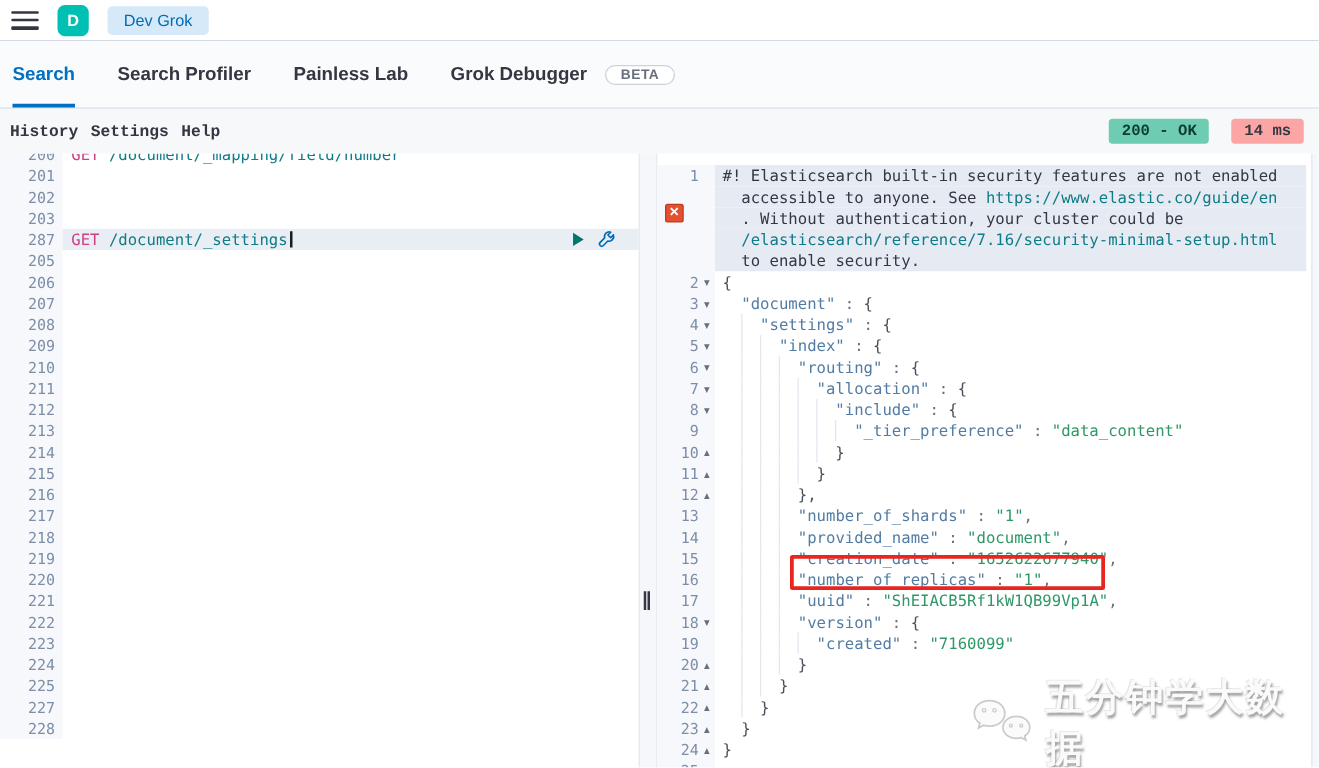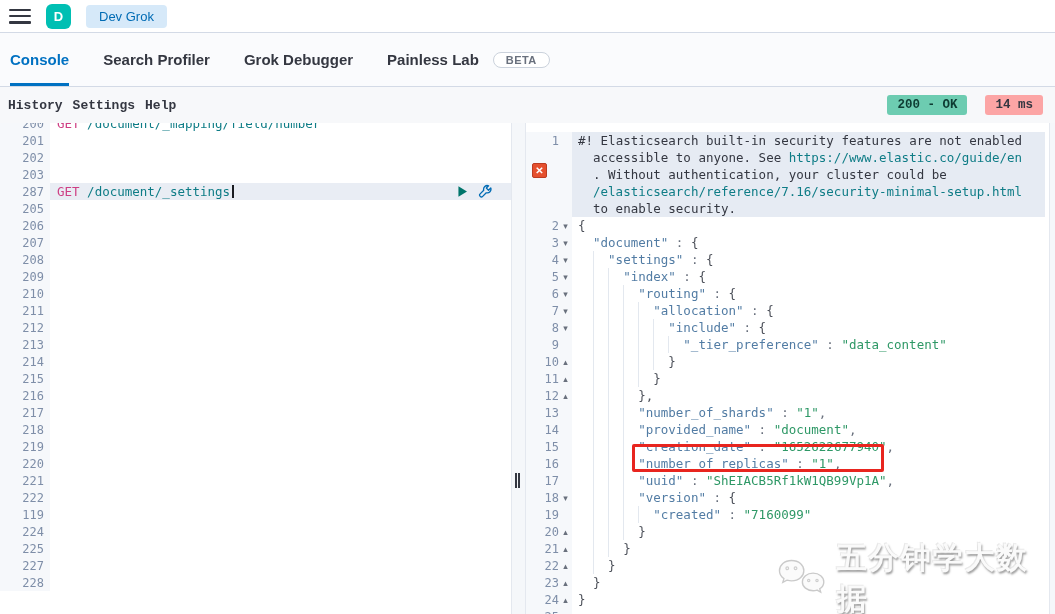--- a/index.html
+++ b/index.html
@@ -99,24 +99,24 @@
   <div class="hamburger">
       <i></i>
       <i></i>
       <i></i>
     </div>
   <div class="space-avatar">D</div>
   <div class="breadcrumb-pill">Dev Grok</div>
 </header>
 
 <nav class="tabsrow">
-  <div class="tab active">Console</div>
+  <div class="tab active">Search</div>
   <div class="tab">Search Profiler</div>
+  <div class="tab">Painless Lab</div>
   <div class="tab">Grok Debugger</div>
-  <div class="tab">Painless Lab</div>
   <div class="beta-pill">BETA</div>
 </nav>
 
 <div class="menurow">
   <span class="menu-item">History</span>
   <span class="menu-item">Settings</span>
   <span class="menu-item">Help</span>
   <span class="spacer"></span>
   <span class="badge badge-ok">200 - OK</span>
   <span class="badge badge-ms">14 ms</span>
@@ -262,21 +262,21 @@
           <div class="code"></div>
         </div>
         <div class="row">
           <div class="gut gut-left">
             <span class="ln">222</span>
           </div>
           <div class="code"></div>
         </div>
         <div class="row">
           <div class="gut gut-left">
-            <span class="ln">119</span>
+            <span class="ln">223</span>
           </div>
           <div class="code"></div>
         </div>
         <div class="row">
           <div class="gut gut-left">
             <span class="ln">224</span>
           </div>
           <div class="code"></div>
         </div>
         <div class="row">

